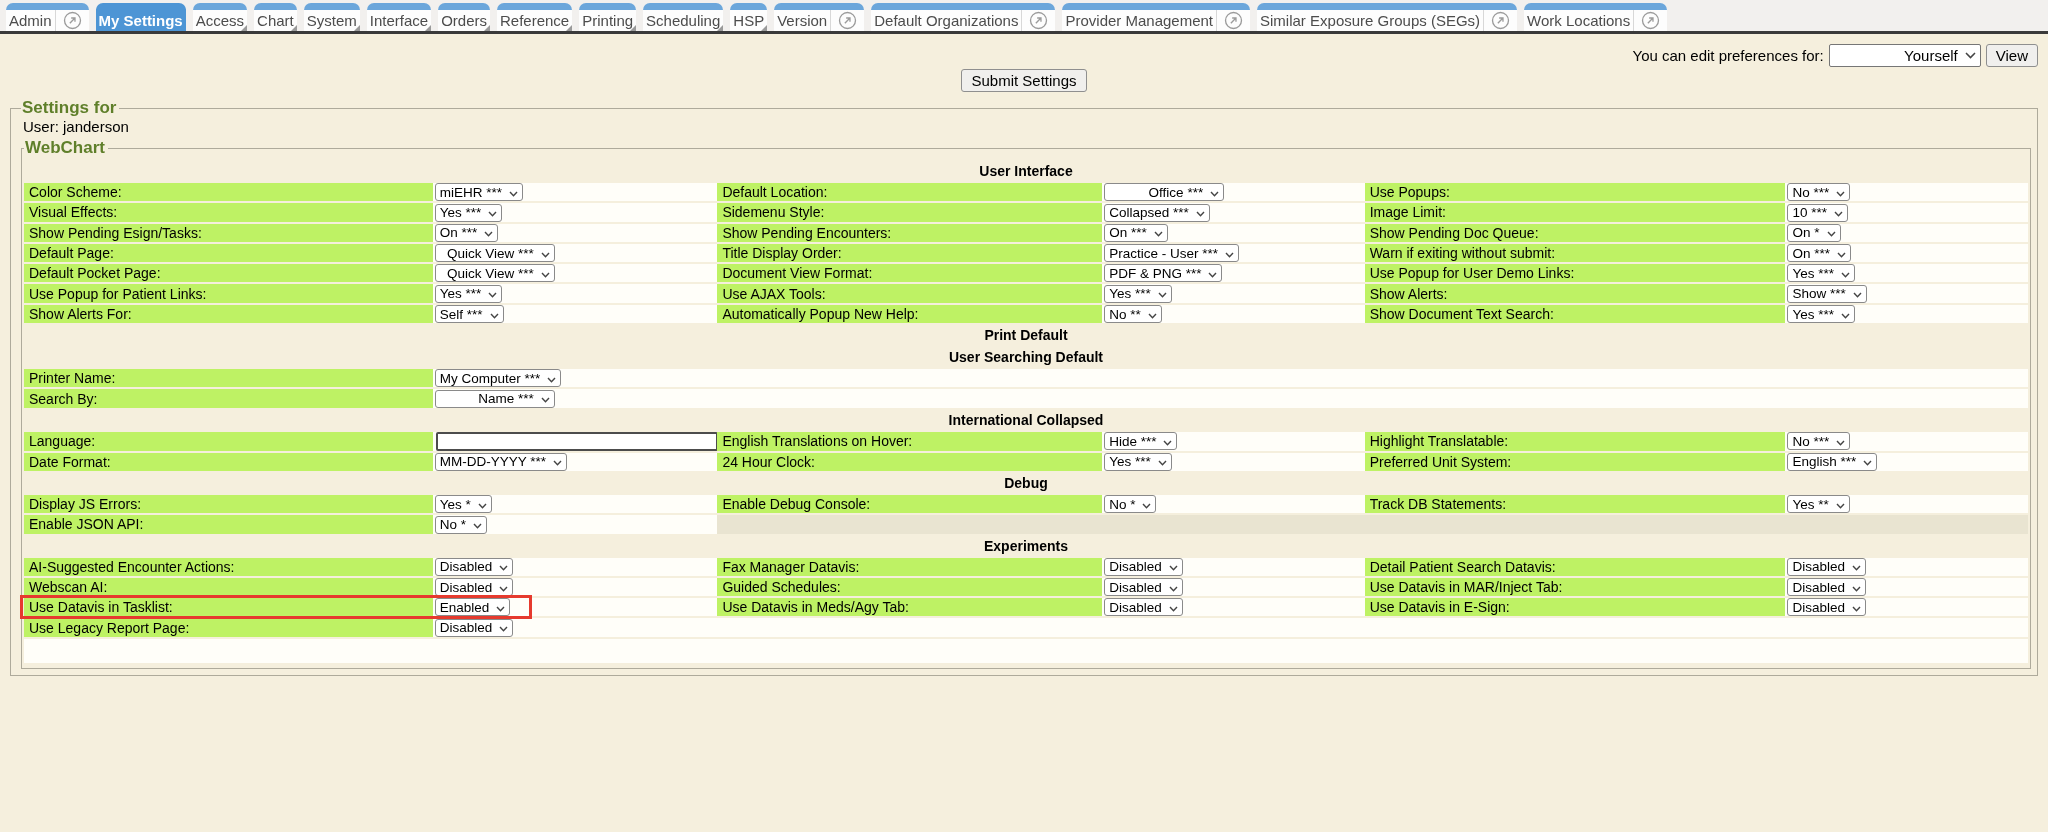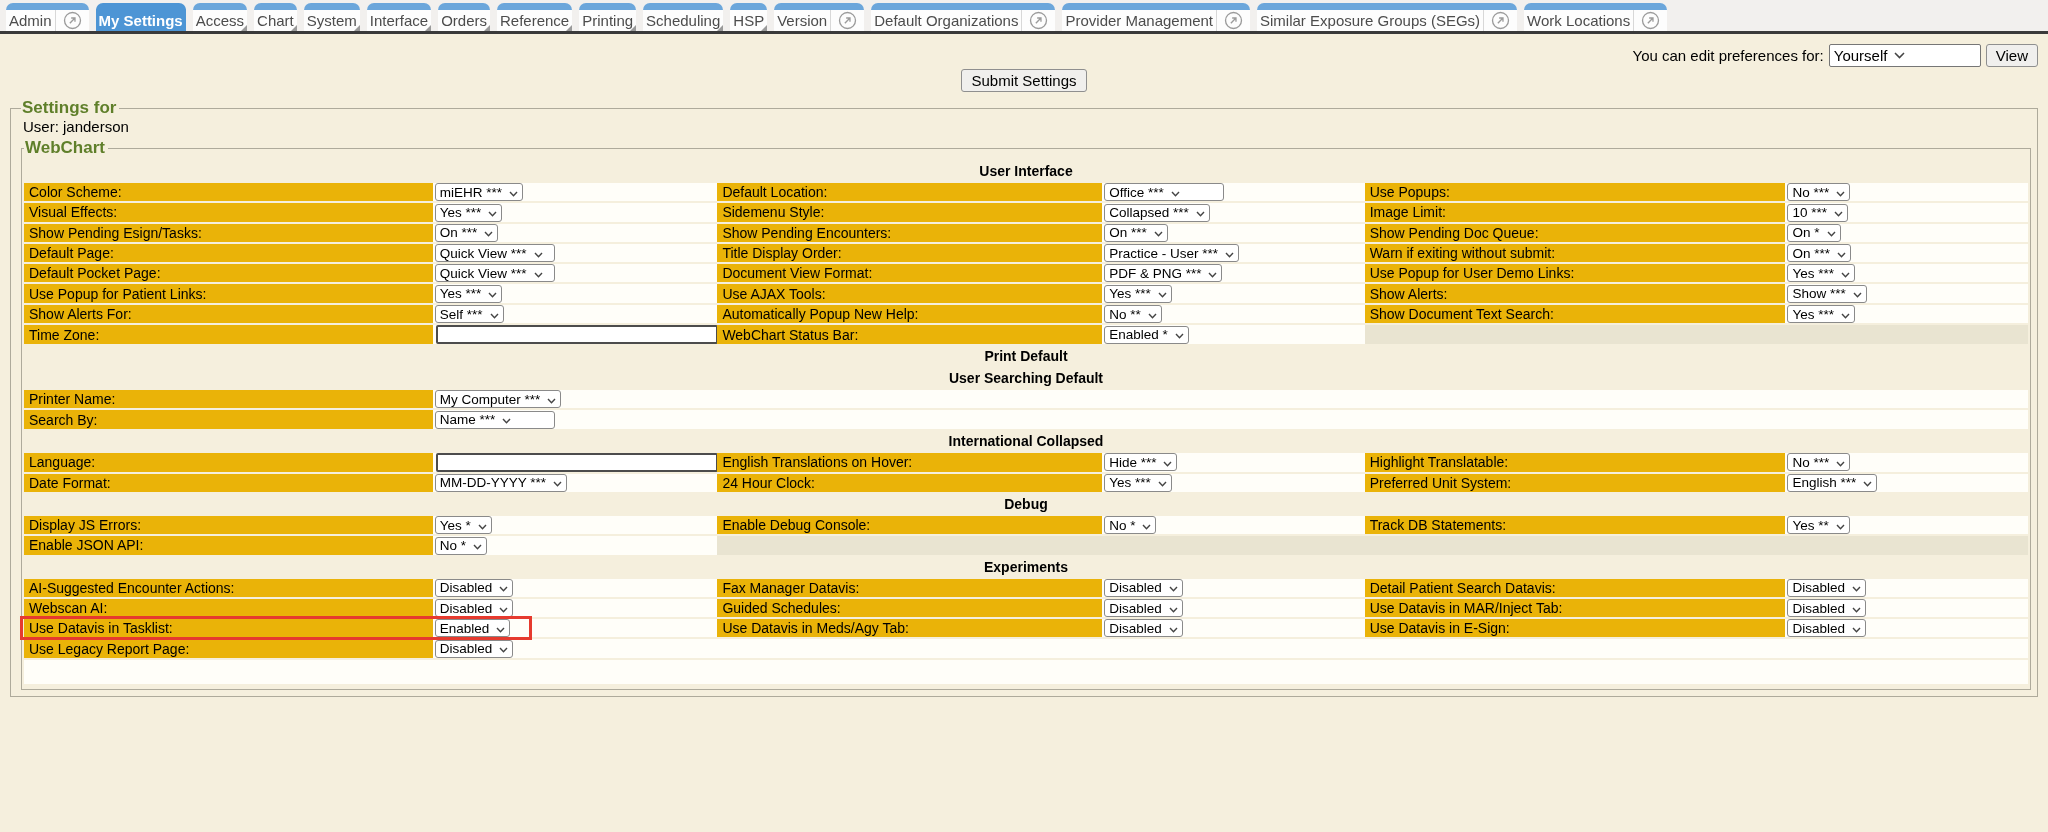--- a/index.html
+++ b/index.html
@@ -49,21 +49,21 @@
     display:flex; justify-content:flex-end; align-items:center; gap:5px;
   }
   .btn {
     background:#f0efed; border:1px solid #8f8f8f; border-radius:3px;
     font-family:"Liberation Sans", sans-serif;
     font-size:15px; padding:2px 9px; color:#000; cursor:pointer;
   }
   .submit-row { text-align:center; margin-top:2px; }
   
   .sel {
-    display:inline-flex; align-items:center; justify-content:flex-start;
+    display:inline-flex; align-items:center; justify-content:flex-end;
     background:#fff; border:1px solid #8a8a8a; border-radius:3px;
     height:18px; padding:0 4px 0 4px; gap:7px;
     font-size:13.5px; cursor:pointer; vertical-align:middle;
   }
   .sel.wide { min-width:120px; }
   .prefs-sel { width:152px; height:23px; font-size:15px; border-color:#767676; border-radius:2px; }
   
   fieldset.fs {
     border:1px solid #aeaa9b;
     margin:6px 10px 0 10px;
@@ -74,21 +74,21 @@
     color:#5f7f2a; font-weight:bold; font-size:17px;
     padding:0 3px 0 1px; margin-left:0;
   }
   .user-line { font-size:15px; padding:0 0 3px 2px; }
   
   table.settings {
     width:100%; table-layout:fixed;
     border-collapse:separate; border-spacing:0 2px;
   }
   td { height:17px; font-size:14px; padding:0; vertical-align:middle; overflow:hidden; }
-  td.lbl   { background:#eab308; padding-left:5px; }
+  td.lbl   { background:#bef264; padding-left:5px; }
   td.ctl   { background:#fffef9; padding-left:2px; }
   td.beige { background:#e9e4d1; }
   td.white { background:#fffef9; }
   td.section {
     background:transparent; text-align:center;
     font-weight:bold; font-size:14px; padding:2px 0;
   }
   td.spacer { height:24px; }
   td.rel { position:relative; overflow:visible; }
   .red-box {
@@ -391,33 +391,20 @@
               </span></td>
             <td class="lbl"><span>Show Document Text Search:</span></td>
             <td class="ctl"><span class="sel">
                 <span>Yes ***</span>
                 <span><svg width="9" height="6" viewBox="0 0 9 6">
                     <path d="M1 1 L4.5 4.7 L8 1" fill="none" stroke="#444" stroke-width="1.4"></path>
                   </svg></span>
               </span></td>
           </tr>
           <tr>
-            <td class="lbl"><span>Time Zone:</span></td>
-            <td class="ctl"><input type="text" class="txt" value="" style=""></td>
-            <td class="lbl"><span>WebChart Status Bar:</span></td>
-            <td class="ctl"><span class="sel">
-                <span>Enabled *</span>
-                <span><svg width="9" height="6" viewBox="0 0 9 6">
-                    <path d="M1 1 L4.5 4.7 L8 1" fill="none" stroke="#444" stroke-width="1.4"></path>
-                  </svg></span>
-              </span></td>
-            <td class="beige"></td>
-            <td class="beige"></td>
-          </tr>
-          <tr>
             <td colspan="6" class="section">Print Default</td>
           </tr>
           <tr>
             <td colspan="6" class="section">User Searching Default</td>
           </tr>
           <tr>
             <td class="lbl"><span>Printer Name:</span></td>
             <td class="ctl"><span class="sel">
                 <span>My Computer ***</span>
                 <span><svg width="9" height="6" viewBox="0 0 9 6">

